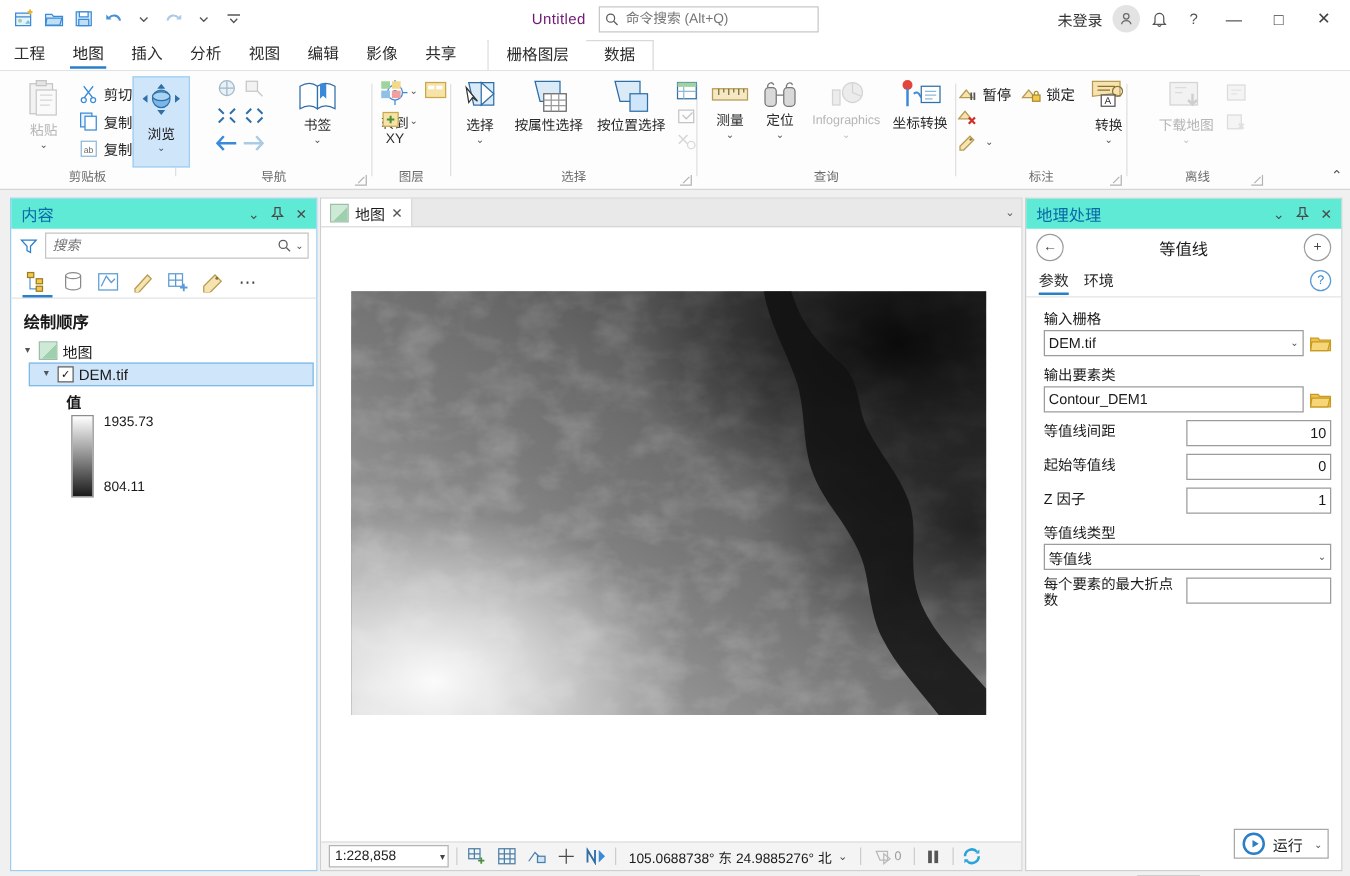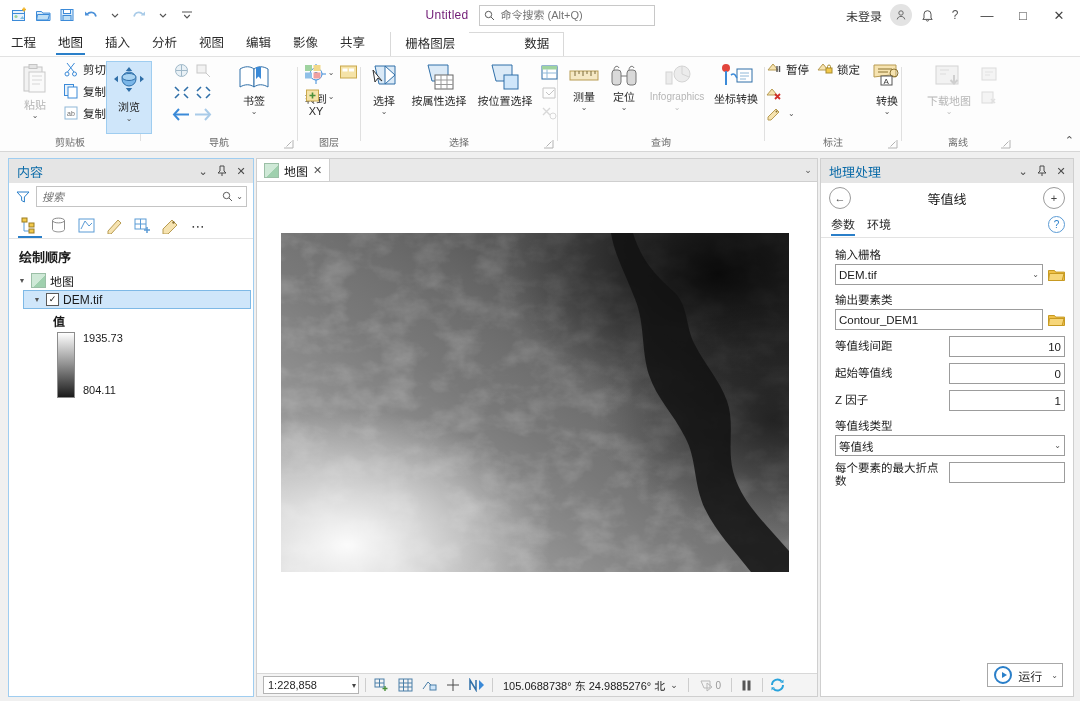--- a/index.html
+++ b/index.html
@@ -23,52 +23,52 @@
   .signin{font-size:12px;color:#333;margin-right:6px;}
   .circ-btn{width:22px;height:22px;border-radius:50%;background:#e3e3e3;display:flex;align-items:center;justify-content:center;cursor:pointer;}
   .t-icon{width:26px;height:22px;display:flex;align-items:center;justify-content:center;cursor:pointer;color:#555;}
   .win-btn{width:34px;height:30px;display:flex;align-items:center;justify-content:center;cursor:pointer;color:#444;font-size:13px;}
 
   
   .tabstrip{height:26px;background:#fff;display:flex;align-items:flex-end;position:relative;border-bottom:1px solid #e2e2e2;}
   .tab{font-size:12.5px;color:#2b2b2b;padding:2px 11px 5px;cursor:pointer;position:relative;white-space:nowrap;}
   .tab.active{color:#1a1a1a;}
   .tab.active:after{content:"";position:absolute;left:9px;right:9px;bottom:1px;height:2px;background:#2a7fc9;}
-  .ctxgroup{margin-left:14px;display:flex;align-items:flex-end;border:1px solid #d9d9d9;border-bottom:none;background:#fff;height:23px;gap:41px;}
+  .ctxgroup{margin-left:14px;display:flex;align-items:flex-end;border:1px solid #d9d9d9;border-bottom:none;background:#fff;height:23px;}
   .ctxgroup .tab{padding:3px 14px 4px;}
   .ctxgroup .tab.ctxactive{background:#fff;}
 
   
   .ribbon{height:94px;background:#fdfdfd;border-bottom:1px solid #d6d6d6;display:flex;position:relative;}
   .rgroup{position:relative;display:flex;flex-direction:column;align-items:center;height:94px;}
   .rgroup .gcontent{flex:1;display:flex;align-items:flex-start;padding-top:4px;}
   .glabel{font-size:10px;color:#6b6b6b;height:16px;line-height:16px;text-align:center;width:100%;}
   .gsep{width:1px;background:#e0e0e0;height:74px;align-self:center;}
   .dlg{position:absolute;right:3px;bottom:1px;width:11px;height:11px;opacity:.55;}
 
   .bigbtn{width:54px;display:flex;flex-direction:column;align-items:center;cursor:pointer;padding-top:2px;}
   .bigbtn .lbl{font-size:11px;color:#2b2b2b;margin-top:2px;text-align:center;line-height:12px;}
   .bigbtn.dis .lbl{color:#b6b6b6;}
   .chev{font-size:8px;color:#555;line-height:7px;margin-top:1px;}
 
-  .smbtn{display:flex;align-items:flex-start;gap:4px;height:22px;padding:0 4px;cursor:pointer;font-size:11.5px;color:#222;white-space:nowrap;}
+  .smbtn{display:flex;align-items:flex-end;gap:4px;height:22px;padding:0 4px;cursor:pointer;font-size:11.5px;color:#222;white-space:nowrap;}
   .col{display:flex;flex-direction:column;justify-content:center;}
 
   .explore-box{width:44px;height:68px;background:#cfe6fa;border:1px solid #9fcdf0;display:flex;flex-direction:column;align-items:center;justify-content:flex-start;padding-top:3px;cursor:pointer;}
   .explore-box .lbl{font-size:11px;color:#1d1d1d;margin-top:1px;}
 
   .navgrid{display:grid;grid-template-columns:repeat(2,22px);grid-template-rows:repeat(3,22px);align-items:center;justify-items:center;}
   .navgrid div{cursor:pointer;}
 
   
   .work{position:absolute;left:0;top:152px;width:1080px;height:549px;background:#f0f0f0;}
 
   
   .pane{position:absolute;background:#fff;border:1px solid #cfcfcf;display:flex;flex-direction:column;}
-  .pane-head{height:24px;display:flex;align-items:center;padding:0 4px 0 8px;background:#e5e5e5;}
+  .pane-head{height:24px;display:flex;align-items:center;padding:0 4px 0 8px;background:#5eead4;}
   .pane-title{font-size:13px;color:#0b6ba8;flex:1;}
   .pane-btn{width:16px;height:16px;display:flex;align-items:center;justify-content:center;cursor:pointer;color:#4a4a4a;font-size:11px;margin-left:3px;}
 
   #contents-pane{left:8px;top:6px;width:244px;height:537px;border-color:#9fcdf0;}
   .c-searchrow{display:flex;align-items:center;gap:5px;padding:3px 6px 4px 6px;}
   .c-filter{width:16px;height:16px;display:flex;align-items:center;justify-content:center;cursor:pointer;}
   .c-search{flex:1;height:19px;border:1px solid #c4c4c4;background:#fff;display:flex;align-items:center;padding:0 3px;}
   .c-search input{flex:1;border:0;outline:0;font-size:11px;font-style:italic;color:#9a9a9a;background:transparent;font-family:inherit;}
   .c-toolbar{display:flex;align-items:center;gap:2px;padding:2px 8px 0 8px;border-bottom:1px solid #e3e3e3;}
   .c-tool{width:26px;height:25px;display:flex;align-items:center;justify-content:center;cursor:pointer;position:relative;}

